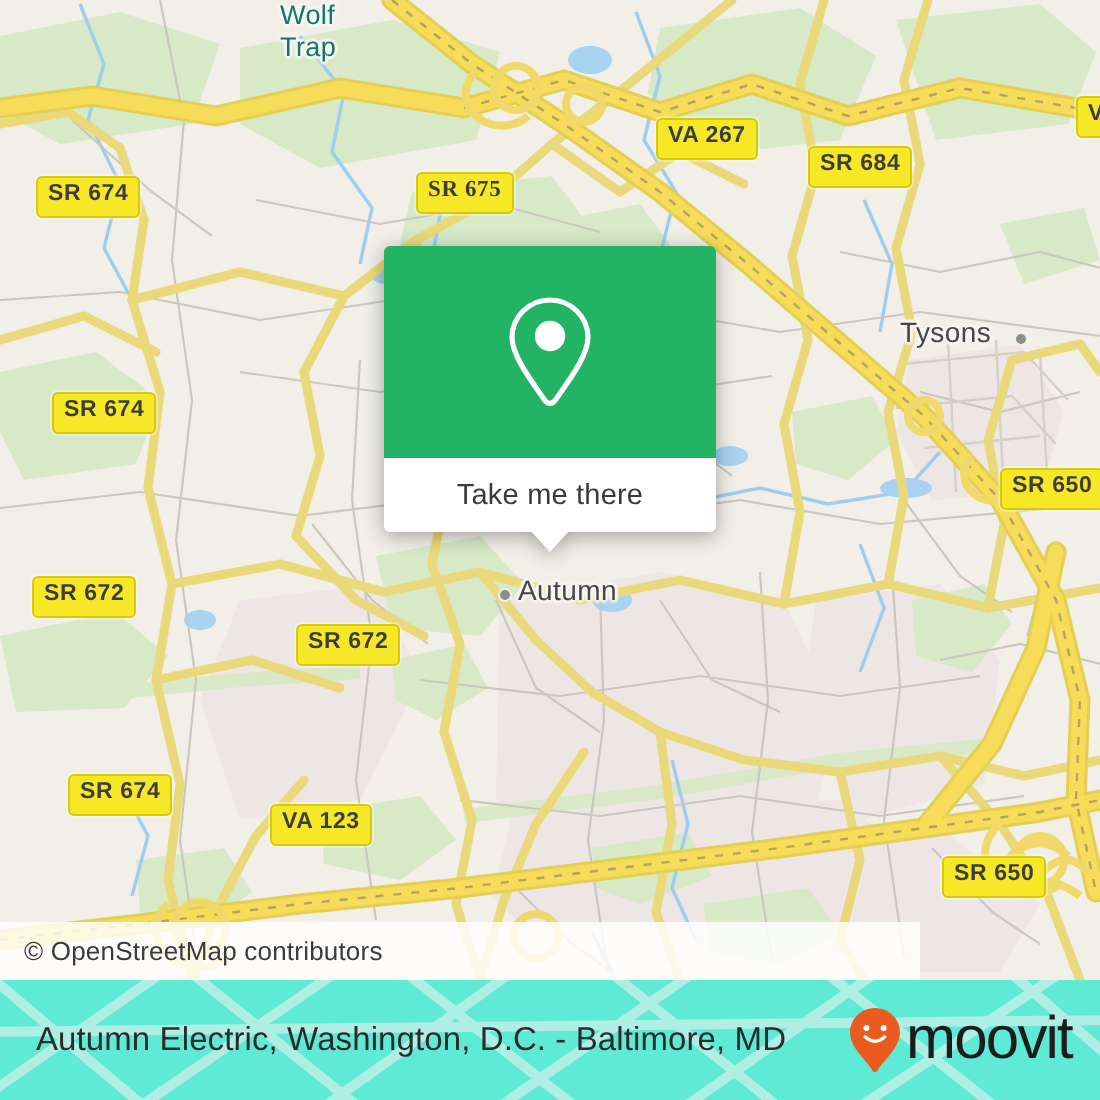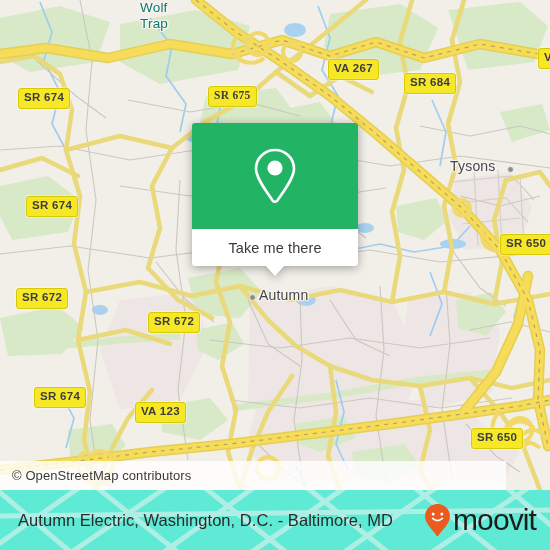--- a/index.html
+++ b/index.html
@@ -129,21 +129,21 @@
     border-left: 10px solid transparent;
     border-right: 10px solid transparent;
     border-top: 11px solid #ffffff;
   }
 
   
   .attribution {
     position: absolute;
     left: 0;
     top: 461px;
-    width: 506px;
+    width: 460px;
     height: 29px;
     background: rgba(255,255,255,.82);
     display: flex;
     align-items: center;
   }
   .attribution-text {
     color: #3b3b3b;
     font-family: "Liberation Sans", sans-serif;
     font-size: 13px;
     padding-left: 12px;

